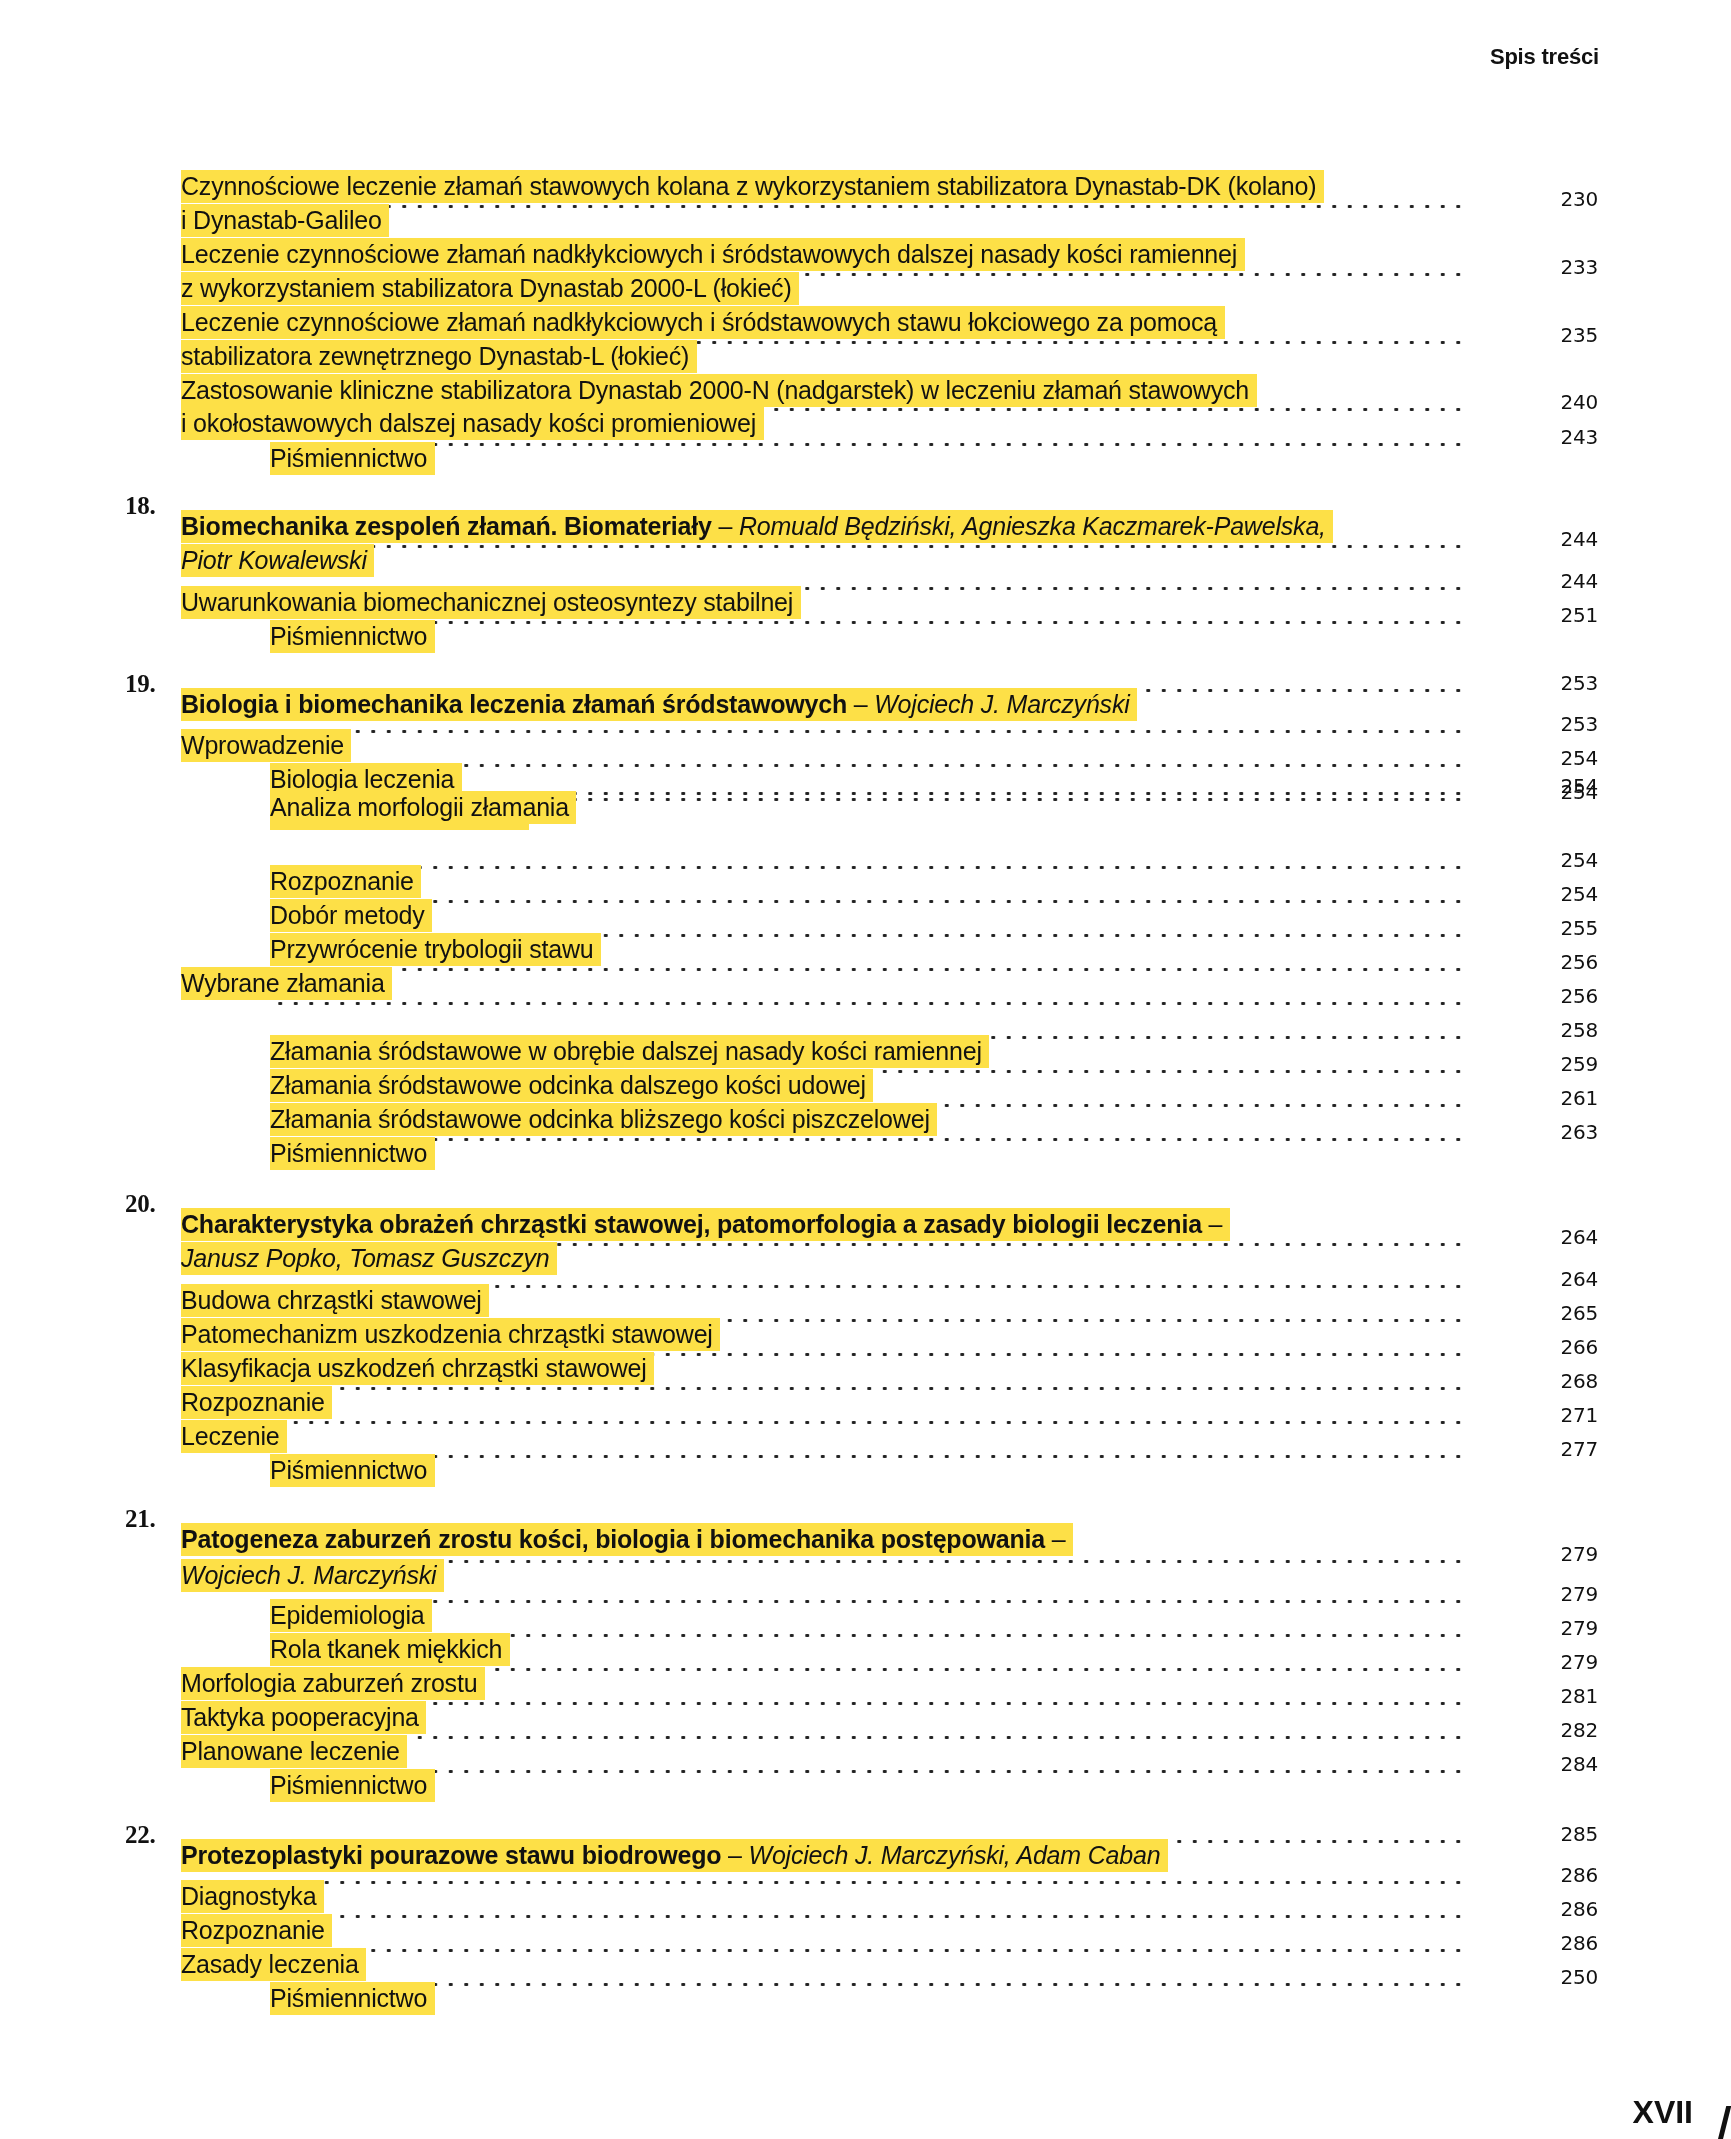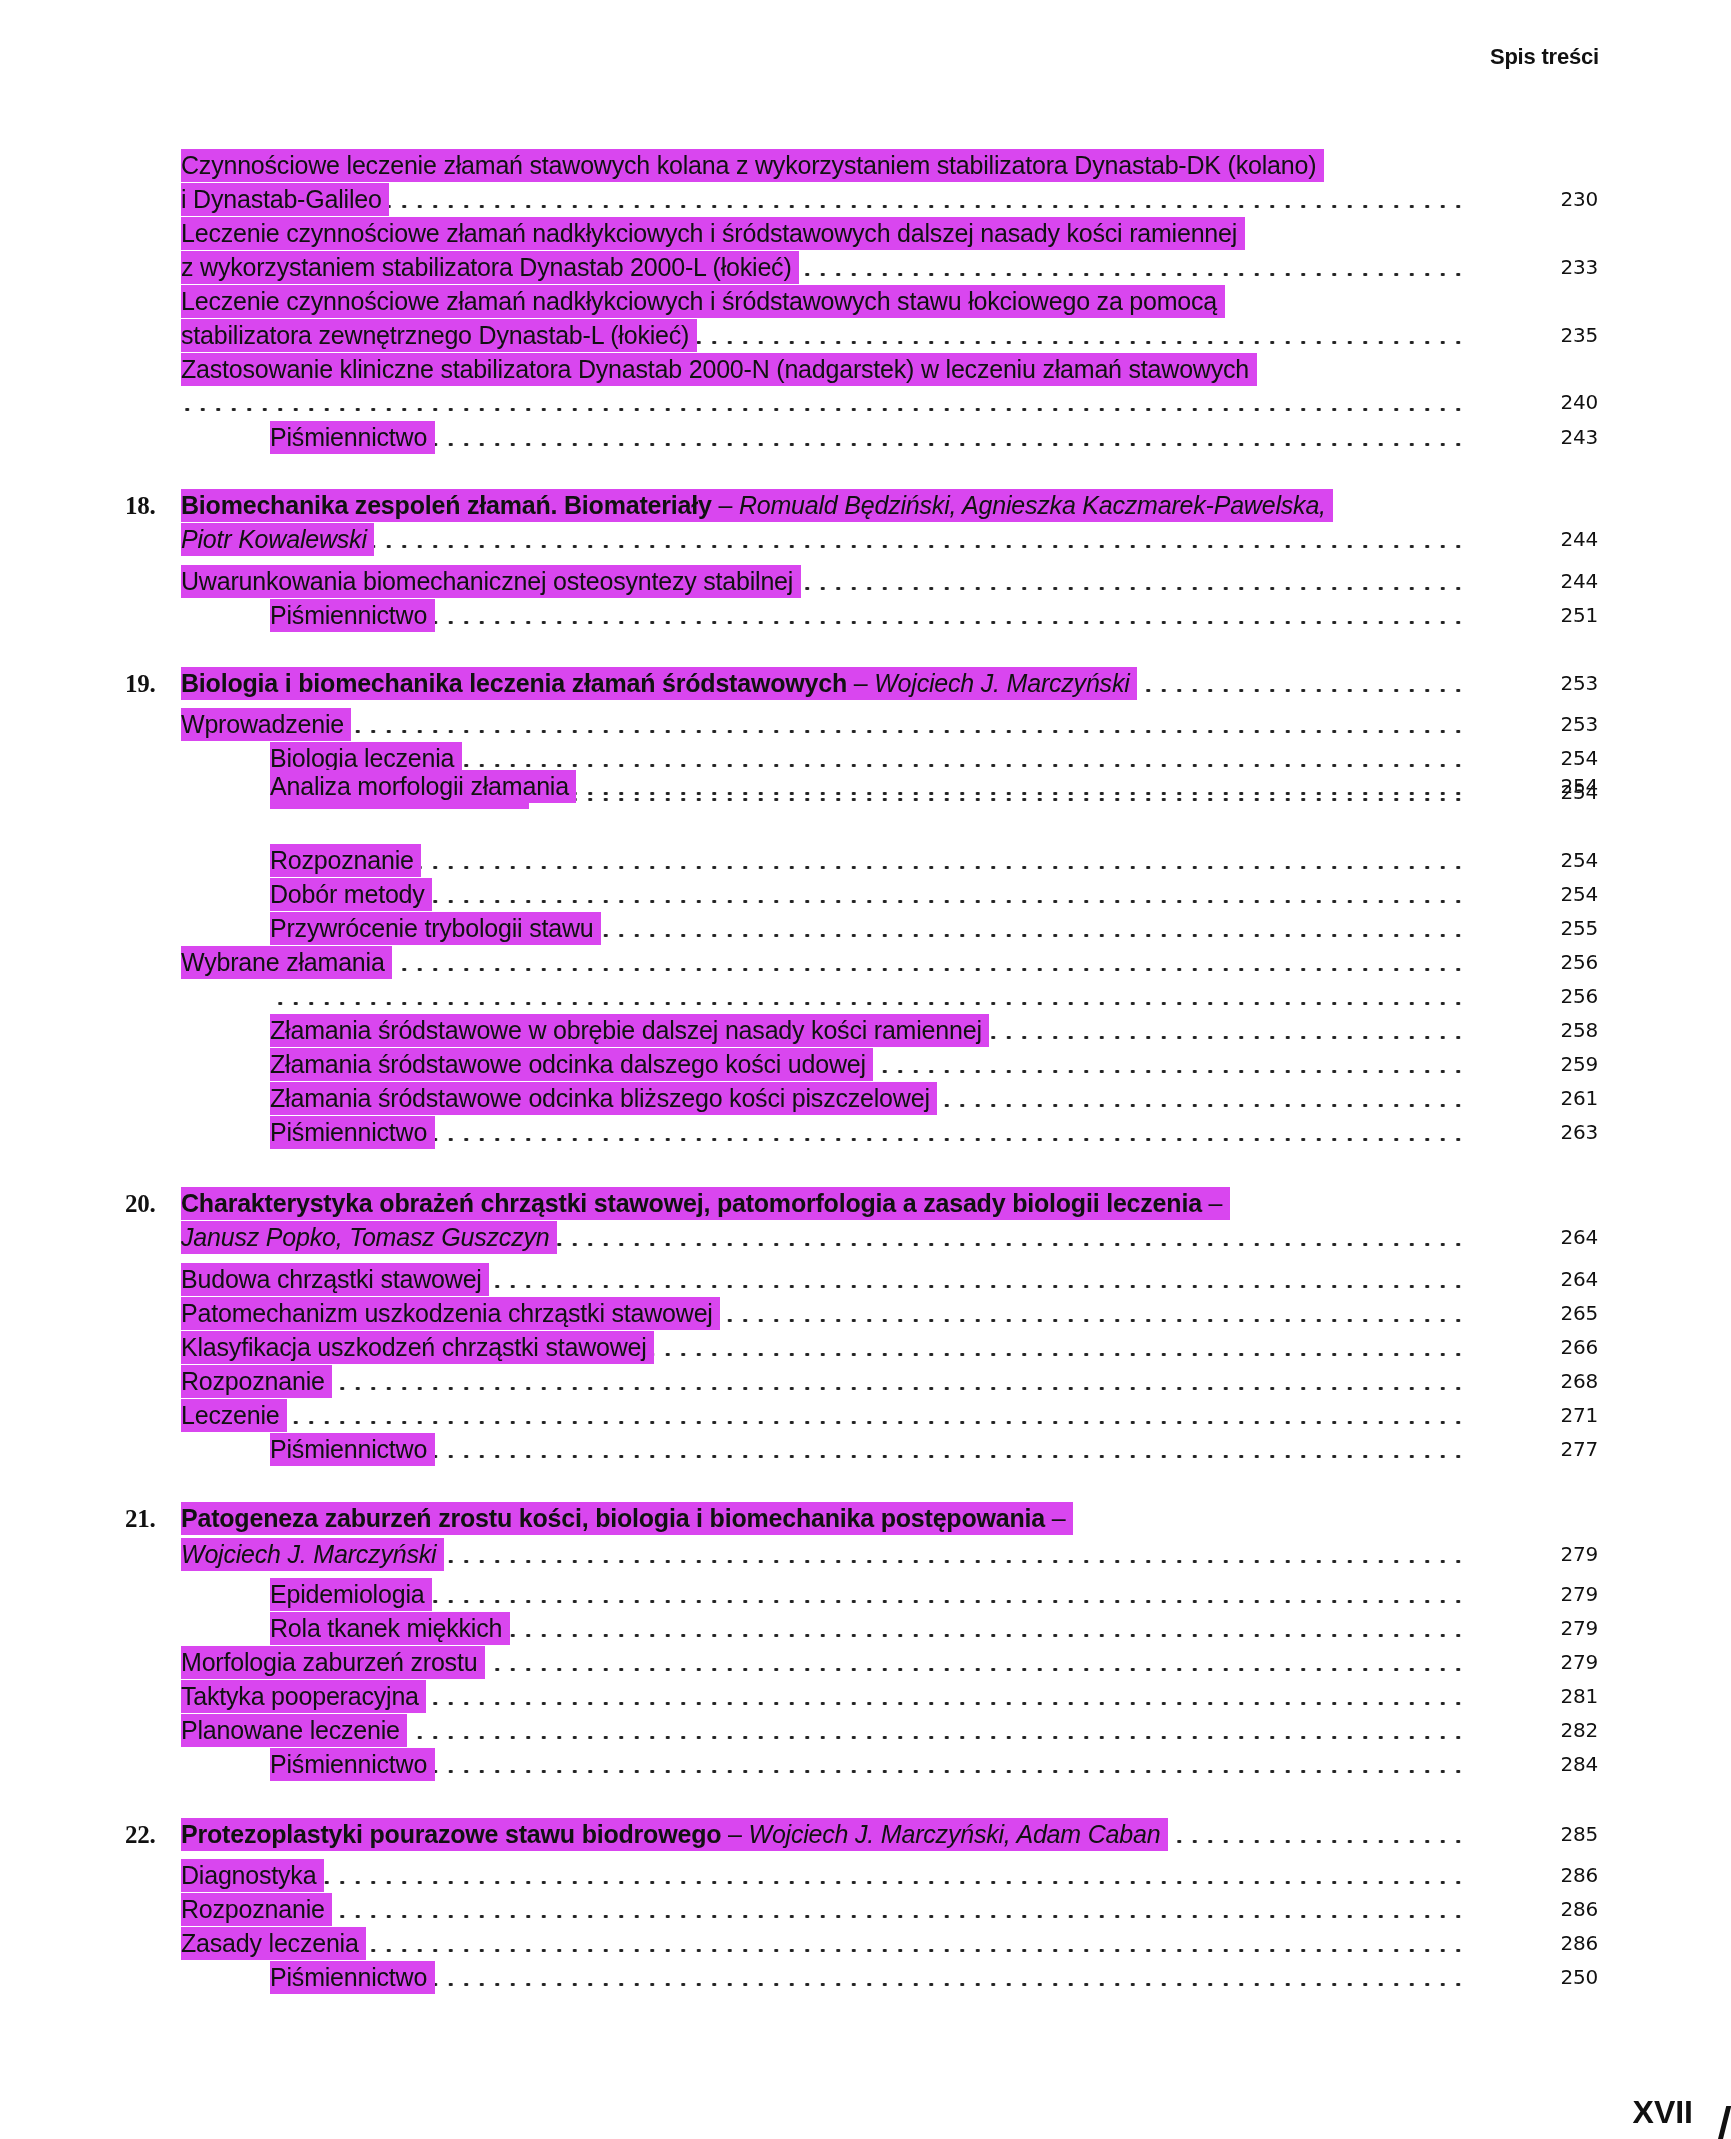--- a/index.html
+++ b/index.html
@@ -4,21 +4,21 @@
 <style>
   html, body { margin: 0; padding: 0; background: #ffffff; }
   body { width: 1732px; height: 2140px; position: relative; overflow: hidden;
          font-family: "DejaVu Sans Condensed", "Liberation Sans Narrow", "Liberation Sans", sans-serif; color: #111; }
   .page-header { position: absolute; right: 133px; top: 44px; font-weight: bold; font-size: 22px;
                  font-family: "Liberation Sans Narrow", "Liberation Sans", sans-serif; letter-spacing: -0.2px; }
   .toc { position: absolute; left: 0; top: 0; width: 1732px; }
   .row { position: absolute; left: 0; width: 1732px; height: 33px; font-size: 25px; line-height: 33px;
          font-family: "Liberation Sans Narrow", "Liberation Sans", sans-serif; letter-spacing: -0.2px; }
   .row .num { position: absolute; left: 125px; font-weight: bold; font-family: Liberation Serif, serif; }
-  .row .text { position: absolute; white-space: nowrap; background: #d946ef; padding-right: 7.5px; z-index: 2; }
+  .row .text { position: absolute; white-space: nowrap; background: #fde047; padding-right: 7.5px; z-index: 2; margin-top: 21px; }
   .row .leader { position: absolute; right: 266px; height: 33px; overflow: hidden; z-index: 1;
                  background-image: radial-gradient(circle, #222 1.7px, transparent 2px);
                  background-size: 15.5px 33px; background-position: right 0 top 6.8px; background-repeat: repeat-x; }
   .row .page { position: absolute; right: 134px; text-align: right; font-family: "DejaVu Sans", sans-serif; font-size: 20px; }
   .lvl1 { left: 181px; }
   .lvl2 { left: 270px; }
   .folio { position: absolute; right: 39px; top: 2094px; font-weight: bold; font-size: 32px;
            font-family: "Liberation Sans Narrow", "Liberation Sans", sans-serif; }
   .edge-mark { position: absolute; right: 6px; top: 2106px; width: 4.5px; height: 34px; background: #111;
                transform: skewX(-14deg); }
@@ -51,20 +51,21 @@
   </div>
   <div class="row" style="top:319px">
     <span class="text lvl1">stabilizatora zewnętrznego Dynastab-L (łokieć)</span>
     <span class="leader" style="left:181px"></span>
     <span class="page">235</span>
   </div>
   <div class="row" style="top:353px">
     <span class="text lvl1">Zastosowanie kliniczne stabilizatora Dynastab 2000-N (nadgarstek) w leczeniu złamań stawowych</span>
   </div>
   <div class="row" style="top:386px">
+    <span class="text lvl1">i okołostawowych dalszej nasady kości promieniowej</span>
     <span class="leader" style="left:181px"></span>
     <span class="page">240</span>
   </div>
   <div class="row" style="top:421px">
     <span class="text lvl2">Piśmiennictwo</span>
     <span class="leader" style="left:270px"></span>
     <span class="page">243</span>
   </div>
 
   <div class="row" style="top:489px">

